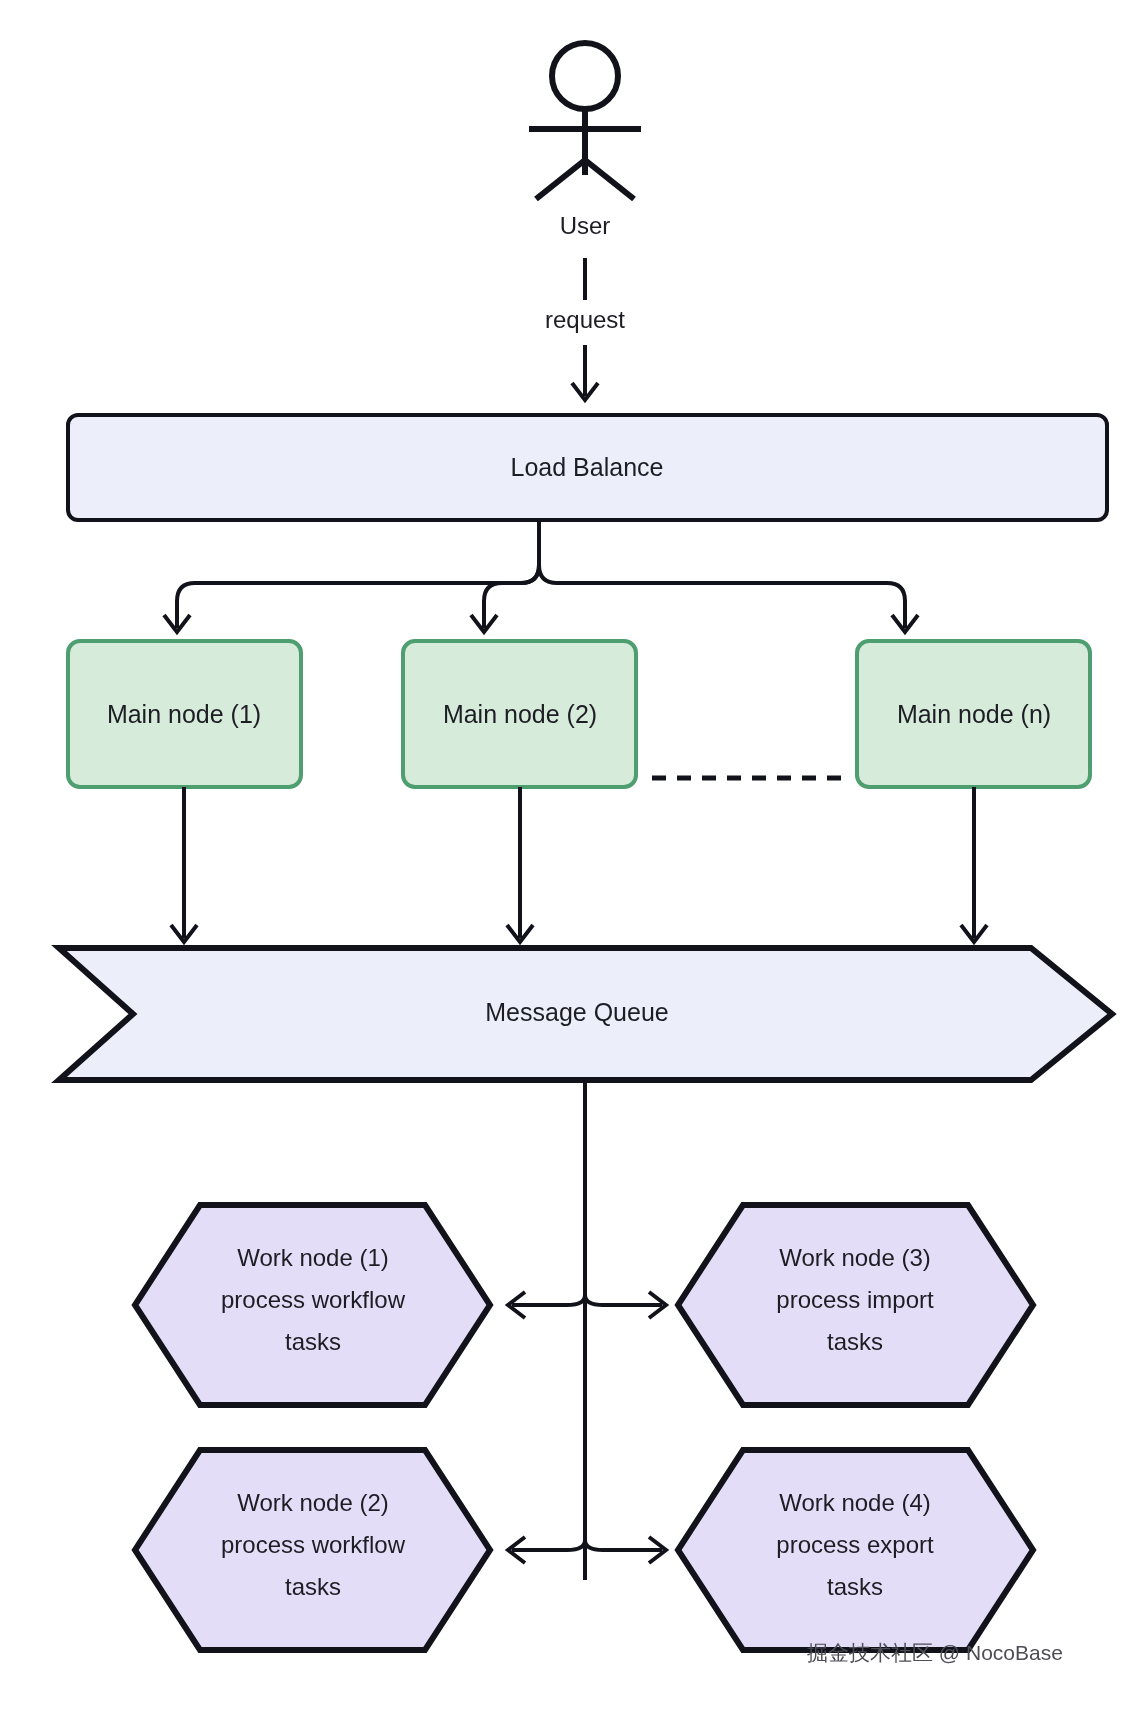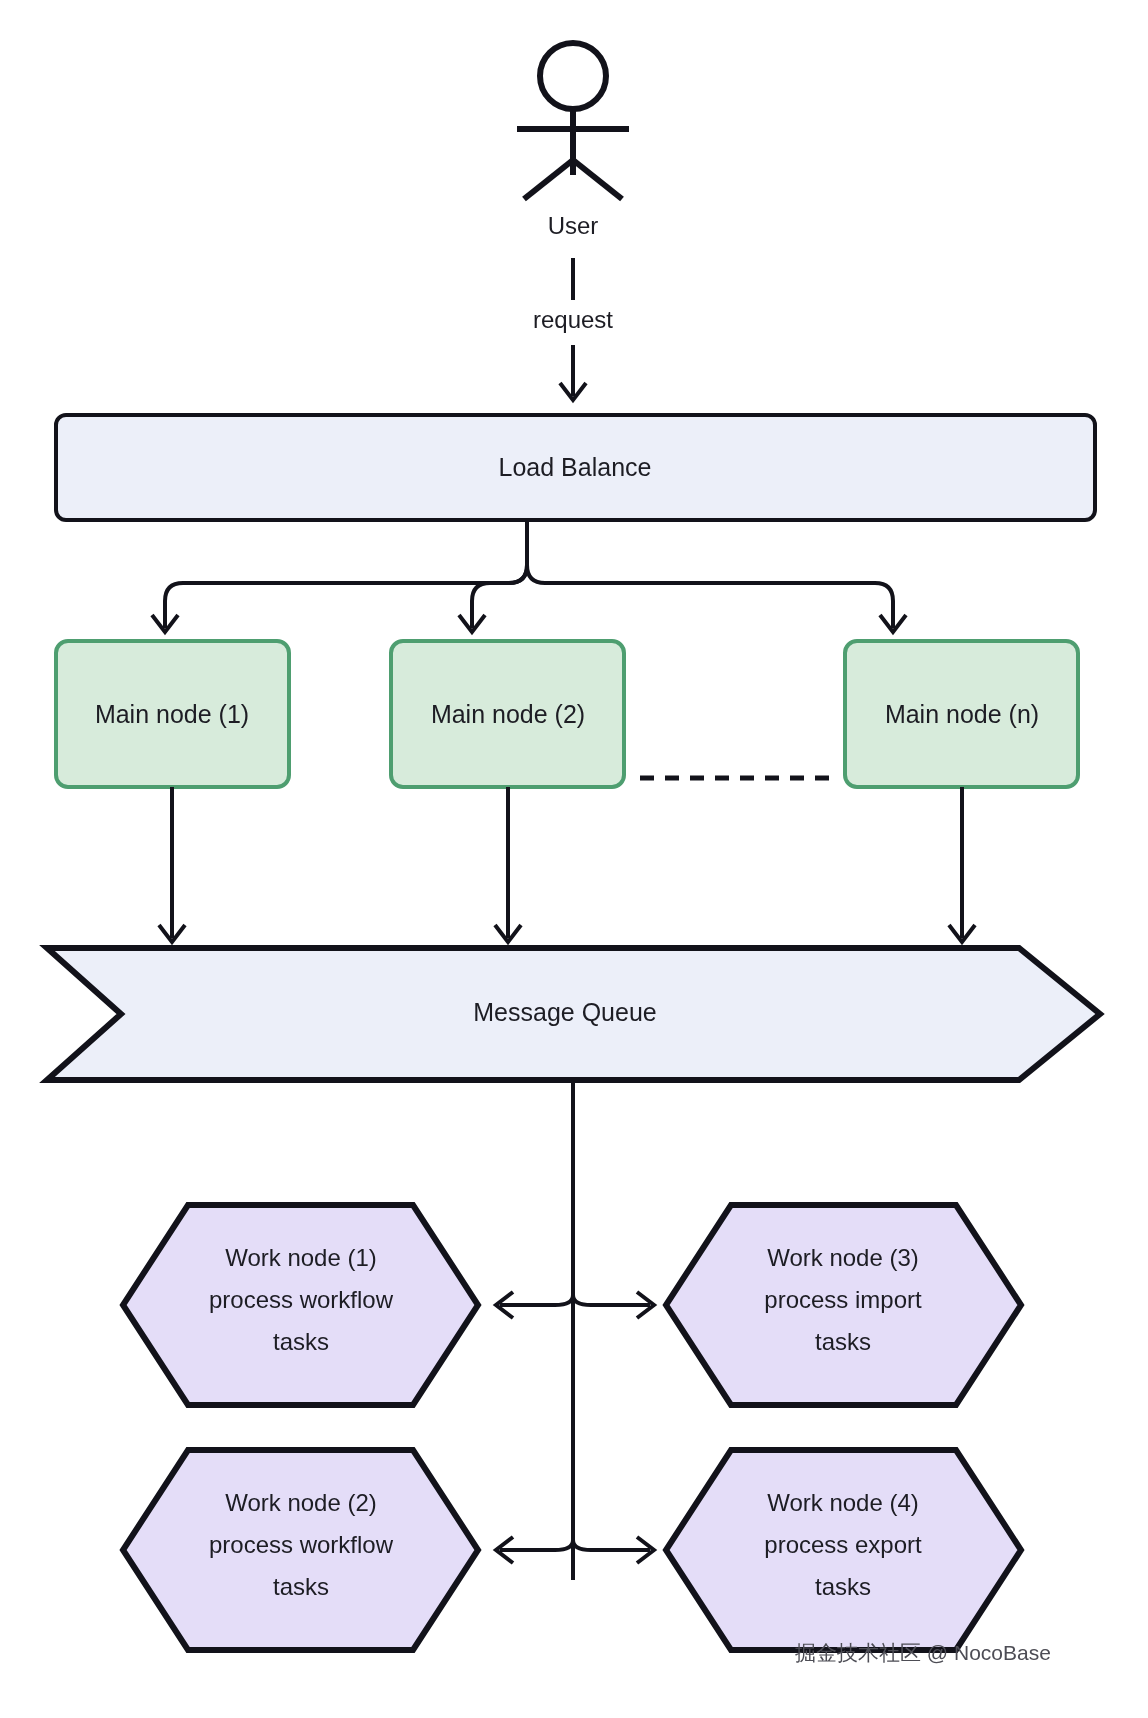--- a/index.html
+++ b/index.html
@@ -9,21 +9,21 @@
   }
   body {
     width: 1148px;
     height: 1718px;
     font-family: "Liberation Sans", sans-serif;
     position: relative;
     overflow: hidden;
   }
   #diagram-root {
     position: absolute;
-    left: 0;
+    left: 12px;
     top: 0;
     width: 976px;
     height: 1718px;
   }
   svg.canvas {
     position: absolute;
     left: 0;
     top: 0;
     width: 1148px;
     height: 1718px;

